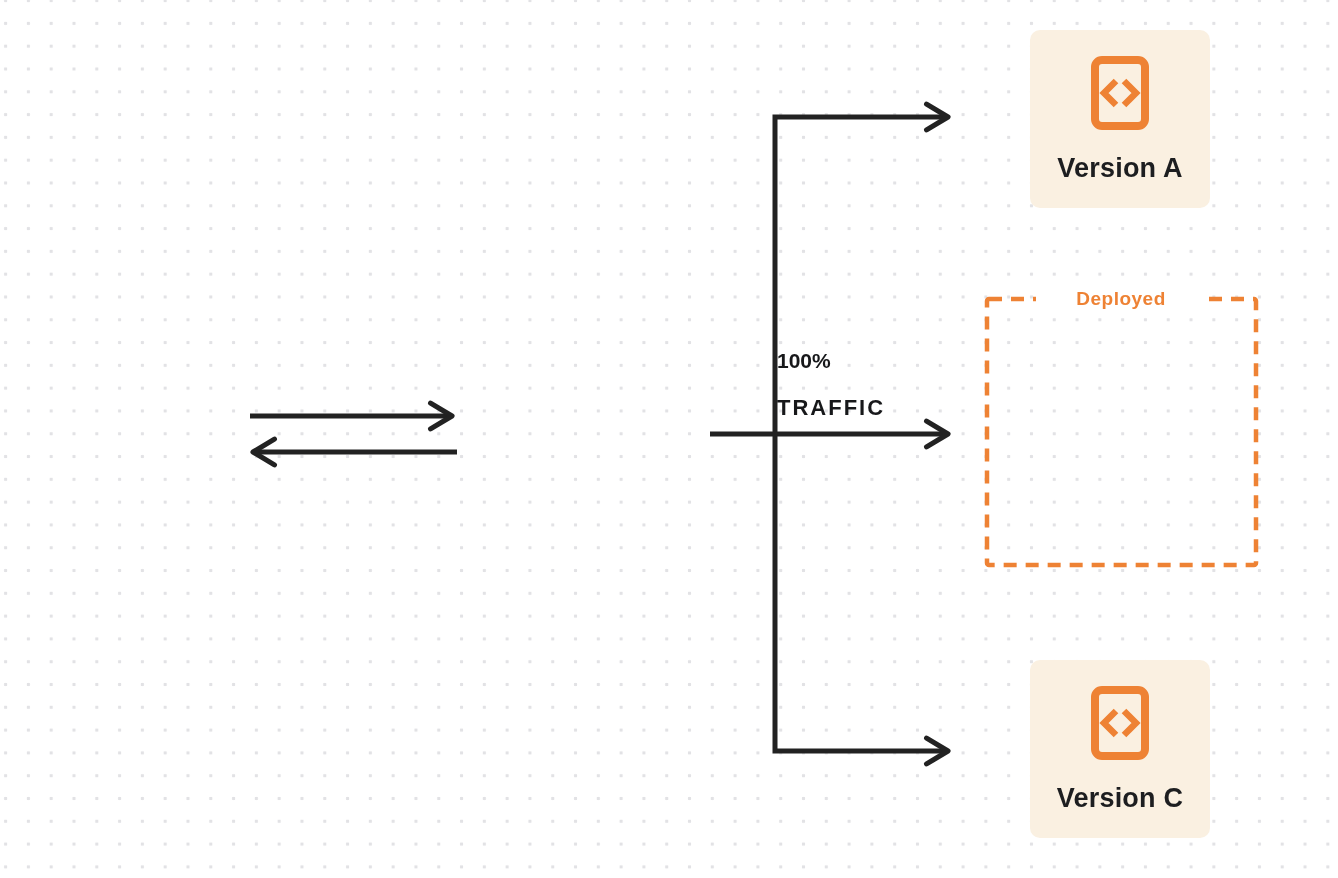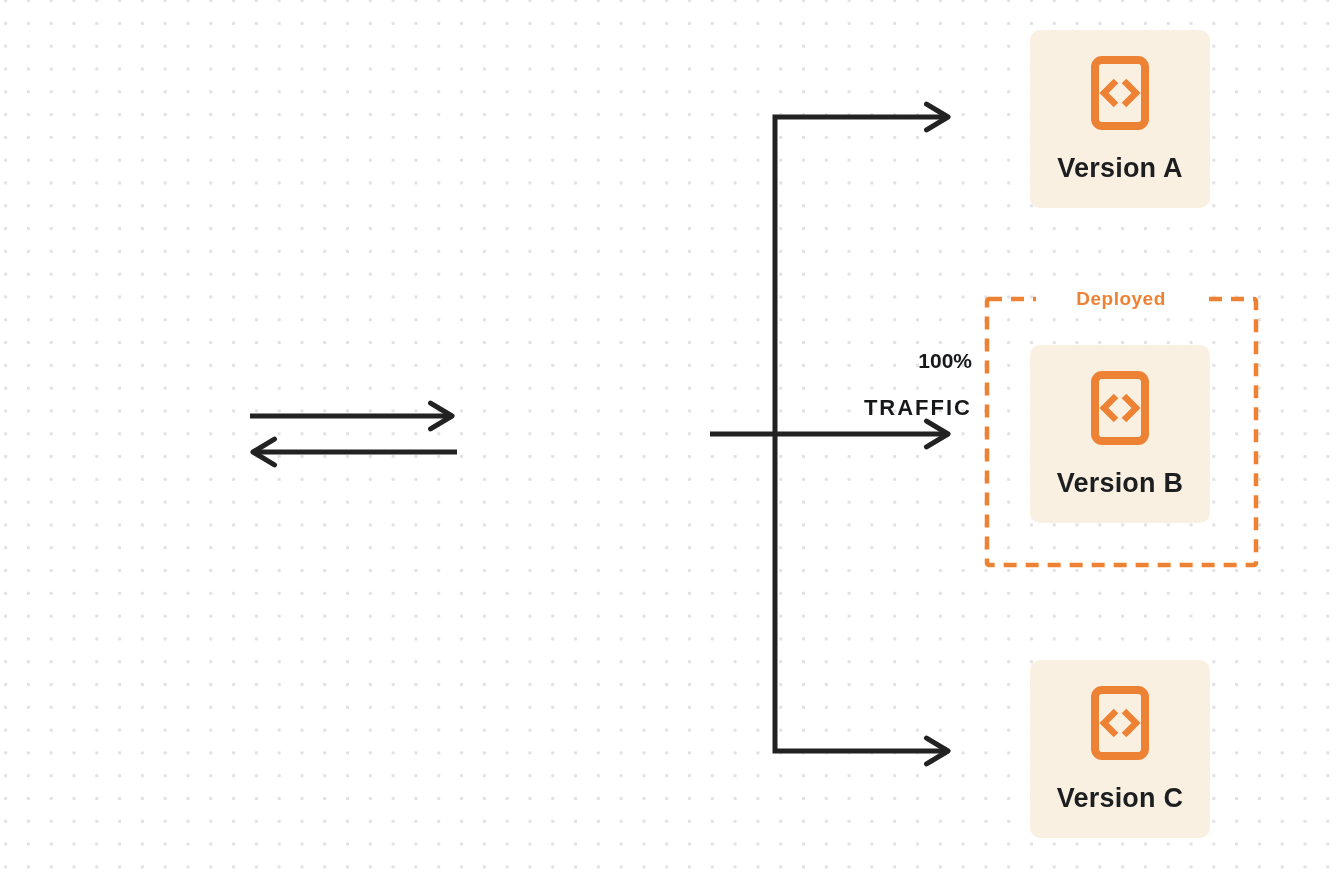--- a/index.html
+++ b/index.html
@@ -65,24 +65,23 @@
     color: #ee8234;
     background: #ffffff;
     padding: 3px 0;
     white-space: nowrap;
   }
   .traffic-label {
     position: absolute;
     left: 777px;
     top: 350px;
     width: 160px;
-    text-align: right;
+    text-align: left;
     color: #17181a;
     font-weight: 700;
-    padding-left: 35px;
   }
   .traffic-percent { font-size: 21px; line-height: 1.0; }
   .traffic-word { font-size: 22px; letter-spacing: 2px; margin-top: 24px; }
 </style>
 </head>
 <body>
 
 <div class="canvas">
 
   <svg class="wires" width="1338" height="878" viewBox="0 0 1338 878">
@@ -111,32 +110,20 @@
         <g fill="none" stroke="#ee8234">
           <rect x="5" y="5" width="50" height="66" rx="7" stroke-width="8"></rect>
           <polyline points="26,26 14,38 26,50" stroke-width="6.5"></polyline>
           <polyline points="34,26 46,38 34,50" stroke-width="6.5"></polyline>
         </g>
       </svg>
     </span>
     <span class="node-label">Version A</span>
   </div>
 
-  <div class="node node-version node-version-b">
-    <span class="icon-wrap">
-      <svg width="60" height="76" viewBox="0 0 60 76">
-        <g fill="none" stroke="#ee8234">
-          <rect x="5" y="5" width="50" height="66" rx="7" stroke-width="8"></rect>
-          <polyline points="26,26 14,38 26,50" stroke-width="6.5"></polyline>
-          <polyline points="34,26 46,38 34,50" stroke-width="6.5"></polyline>
-        </g>
-      </svg>
-    </span>
-    <span class="node-label">Version B</span>
-  </div>
 
   <div class="node node-version node-version-c">
     <span class="icon-wrap">
       <svg width="60" height="76" viewBox="0 0 60 76">
         <g fill="none" stroke="#ee8234">
           <rect x="5" y="5" width="50" height="66" rx="7" stroke-width="8"></rect>
           <polyline points="26,26 14,38 26,50" stroke-width="6.5"></polyline>
           <polyline points="34,26 46,38 34,50" stroke-width="6.5"></polyline>
         </g>
       </svg>

